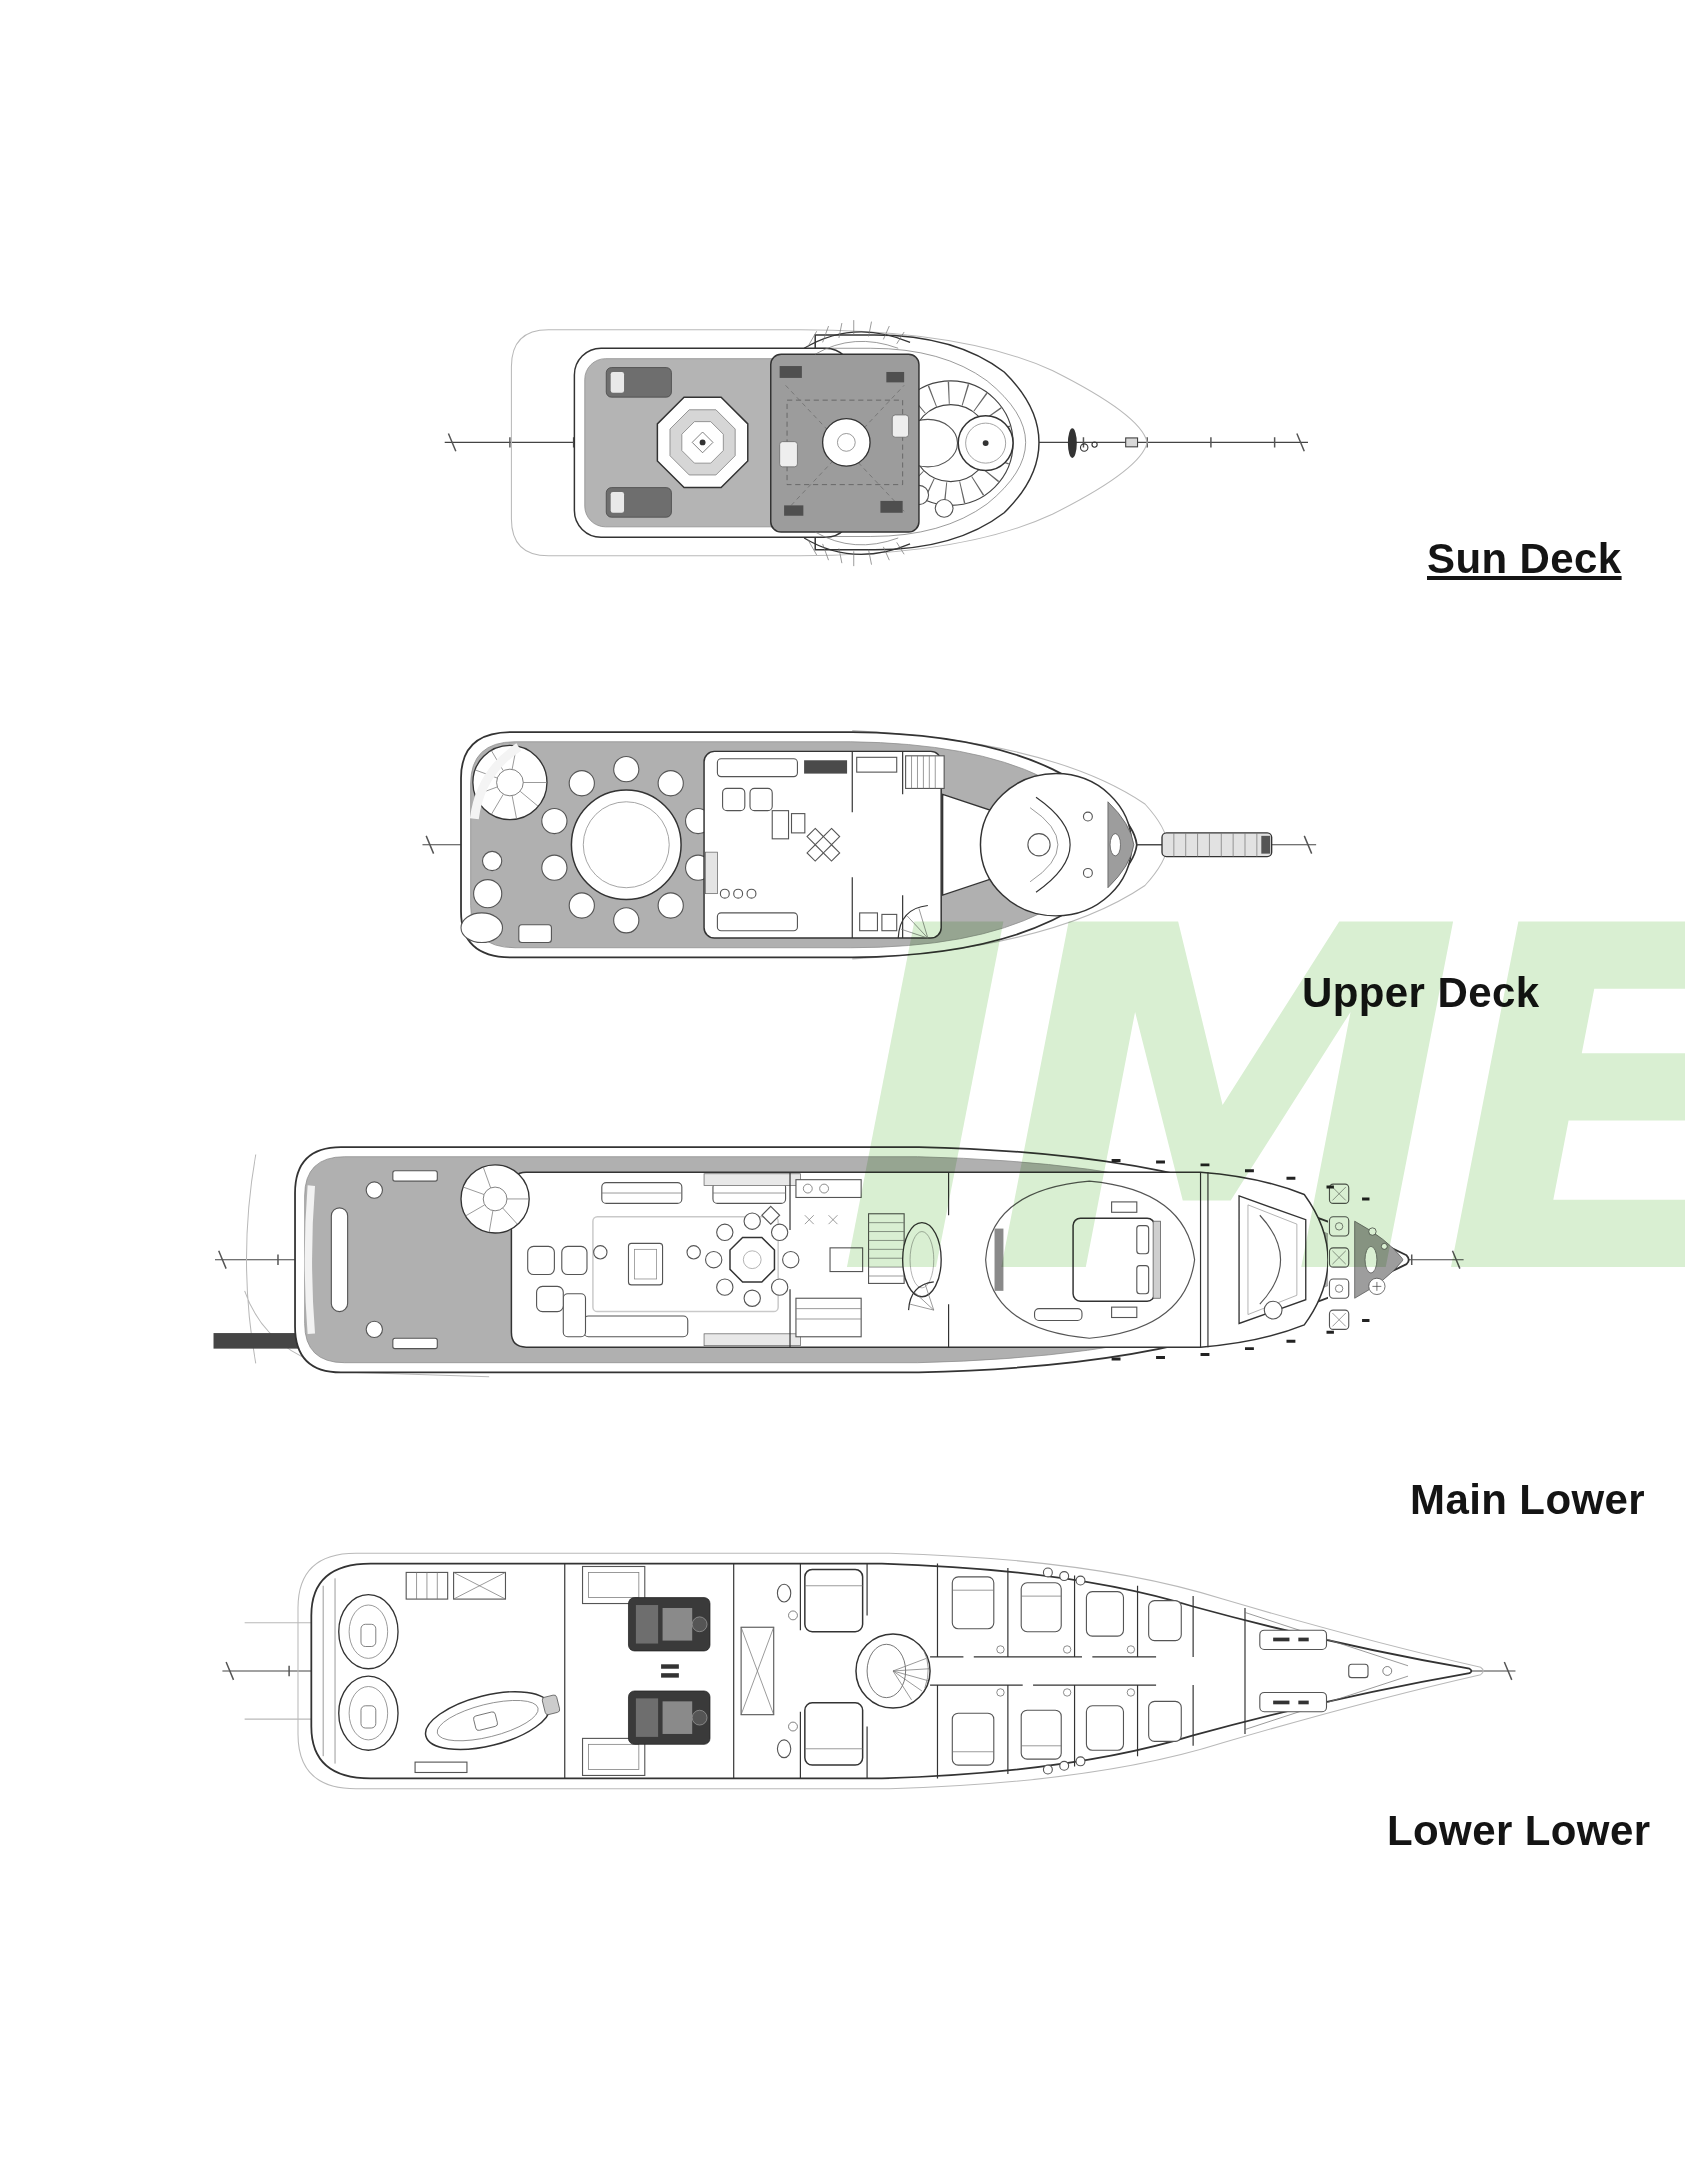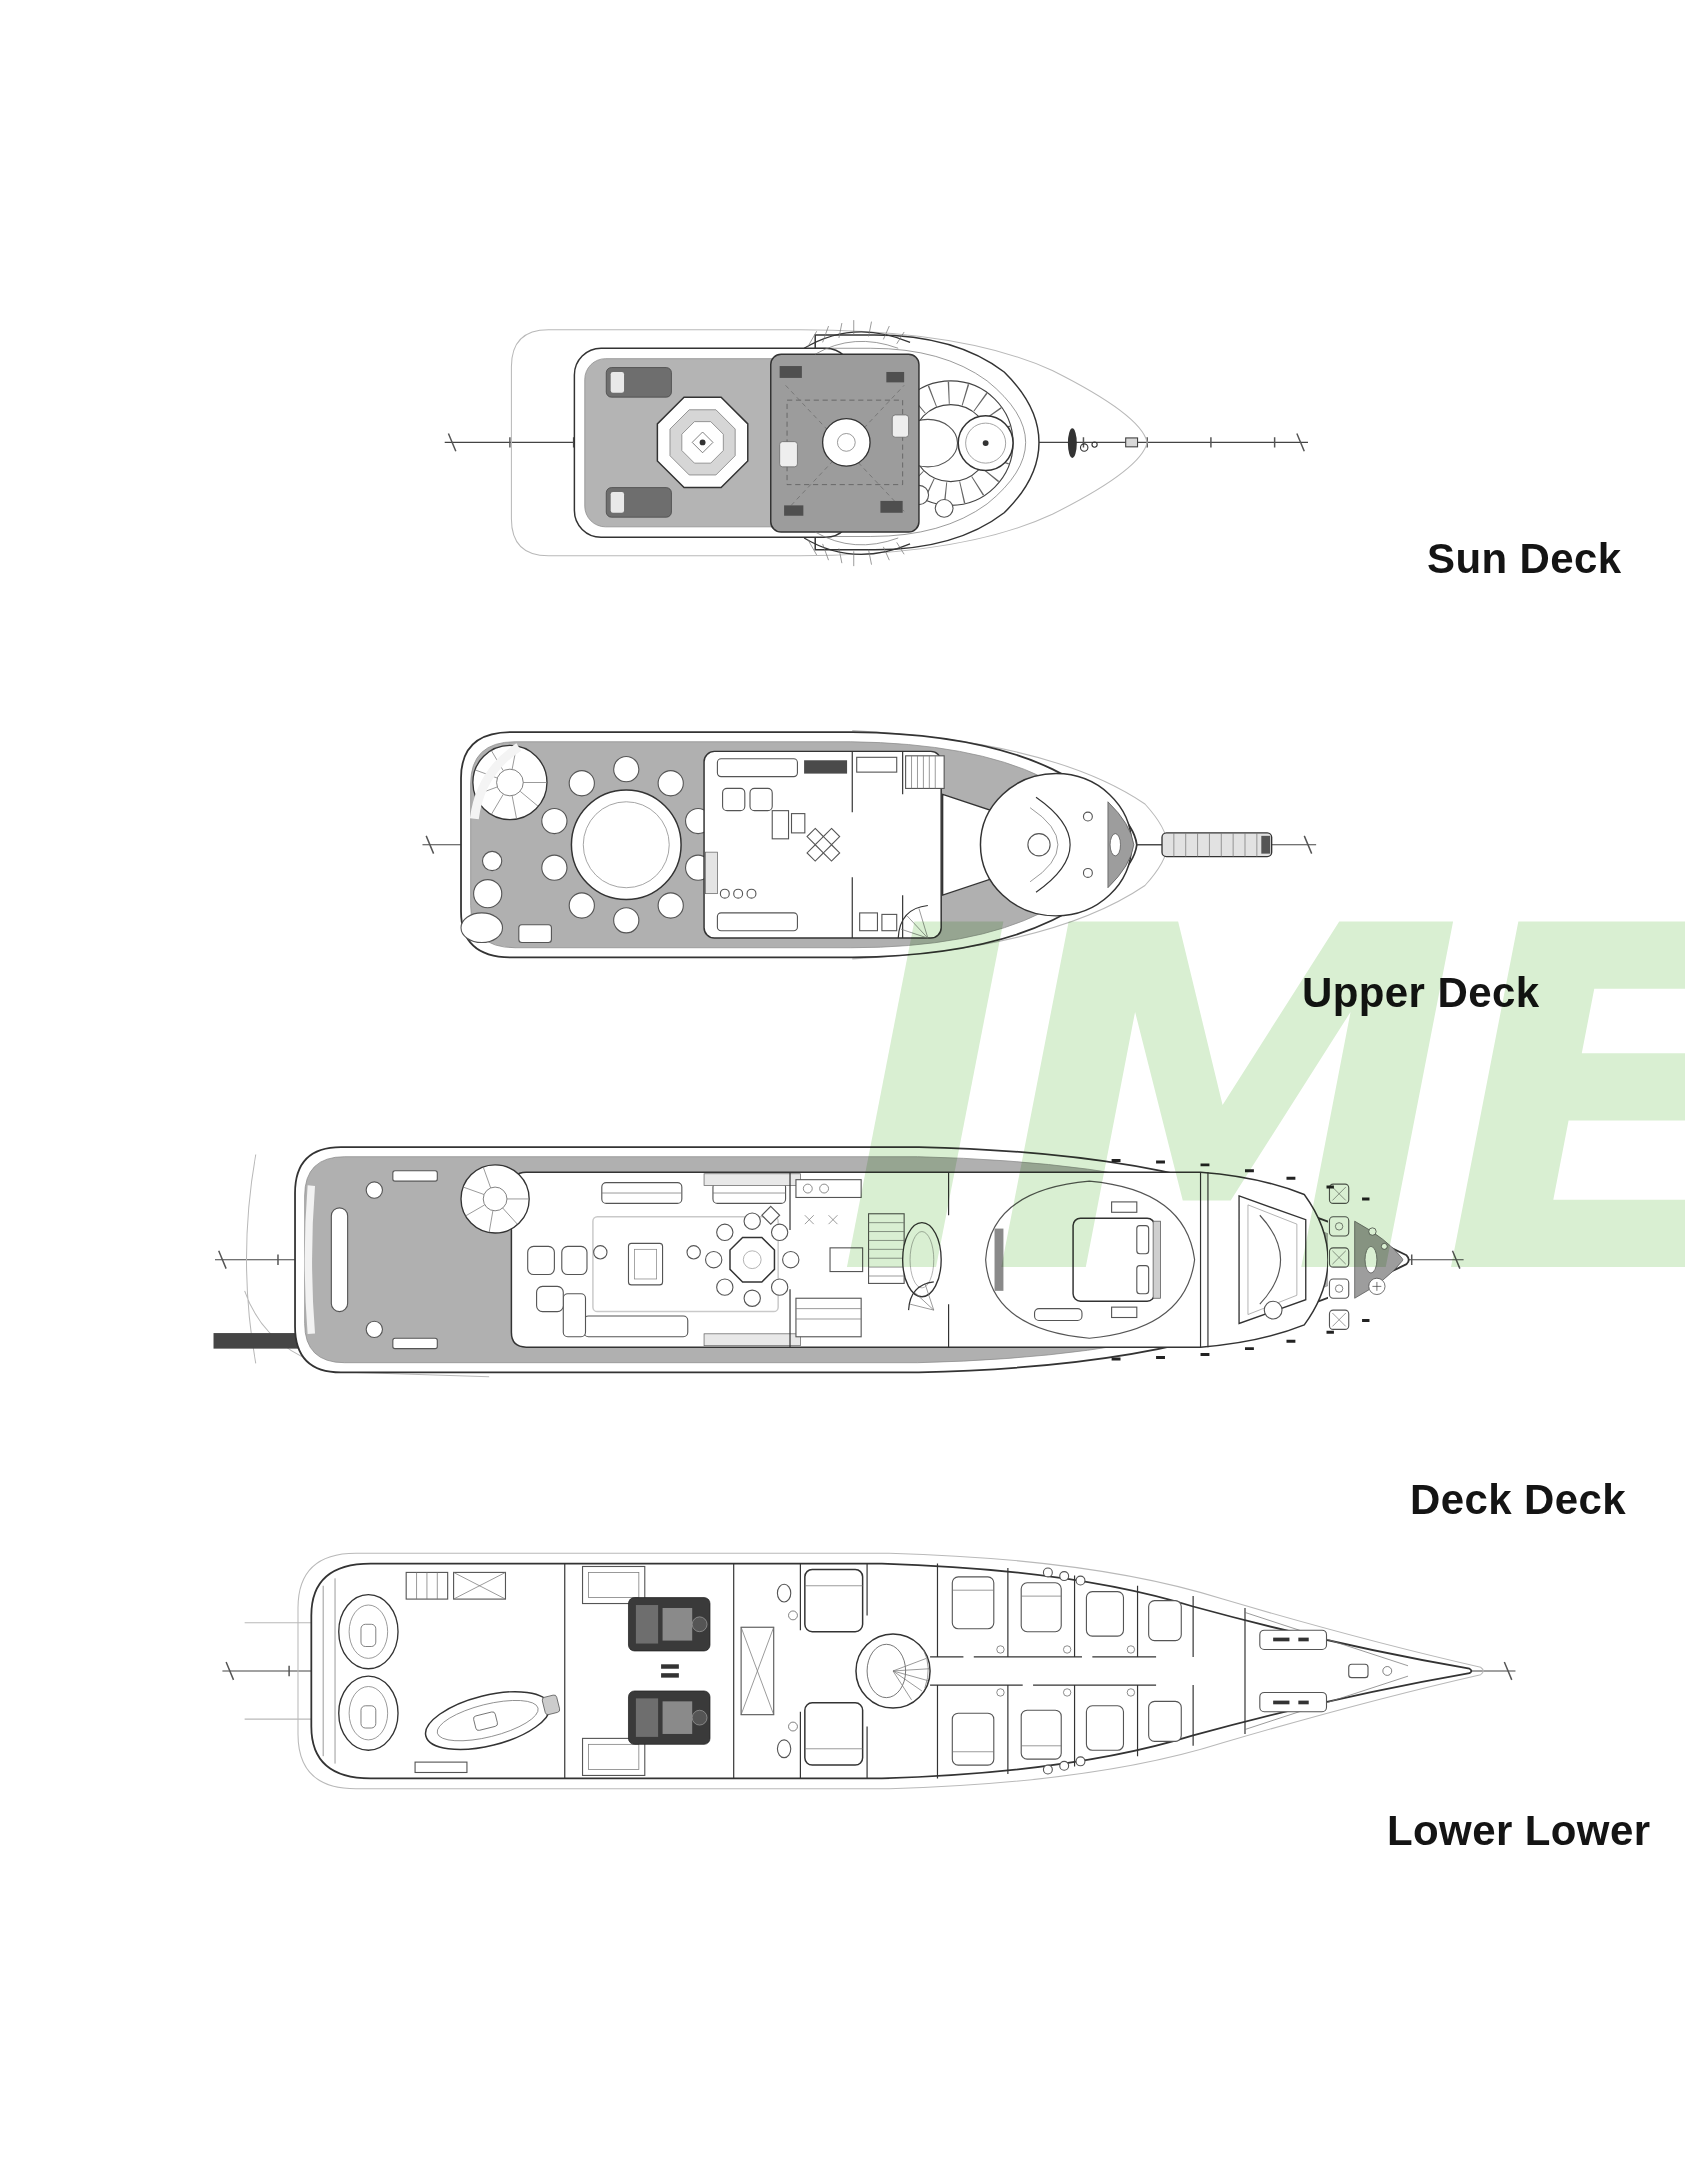--- a/index.html
+++ b/index.html
@@ -425,21 +425,21 @@
           <rect x="1752" y="2210" width="14" height="5" fill="#333"></rect>
         <rect x="1700" y="2284" width="90" height="26" rx="6" class="wht1"></rect>
         <rect x="1718" y="2295" width="22" height="5" fill="#333"></rect>
           <rect x="1752" y="2295" width="14" height="5" fill="#333"></rect>
         <rect x="1820" y="2246" width="26" height="18" rx="4" class="wht1"></rect>
         <circle cx="1872" cy="2255" r="6" fill="none" stroke="#555"></circle>
       </g>
     </g>
   </svg>
 
-  <div class="deck-label" style="left:1427px;top:535px;">Sun Deck</div>
+  <div class="deck-label" style="left:1427px;top:535px;text-decoration:underline;">Sun Deck</div>
   <div class="deck-label" style="left:1302px;top:969px;">Upper Deck</div>
-  <div class="deck-label" style="left:1410px;top:1476px;">Deck Deck</div>
+  <div class="deck-label" style="left:1410px;top:1476px;">Main Lower</div>
   <div class="deck-label" style="left:1387px;top:1807px;">Lower Lower</div>
 
   <div class="watermark">IME</div>
 
 </div>
 
 
 </body></html>

